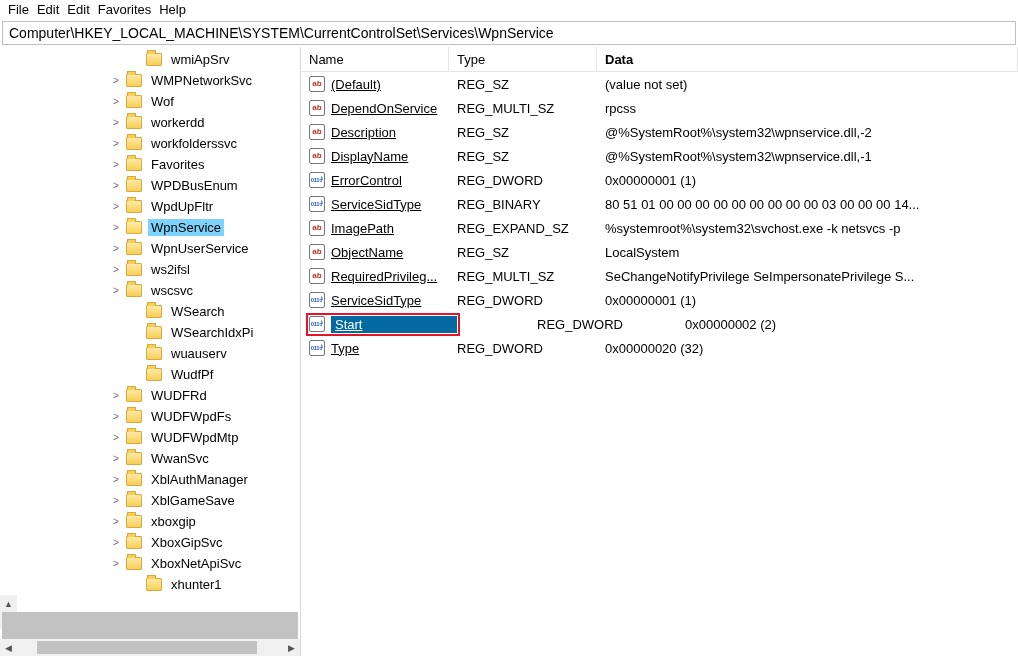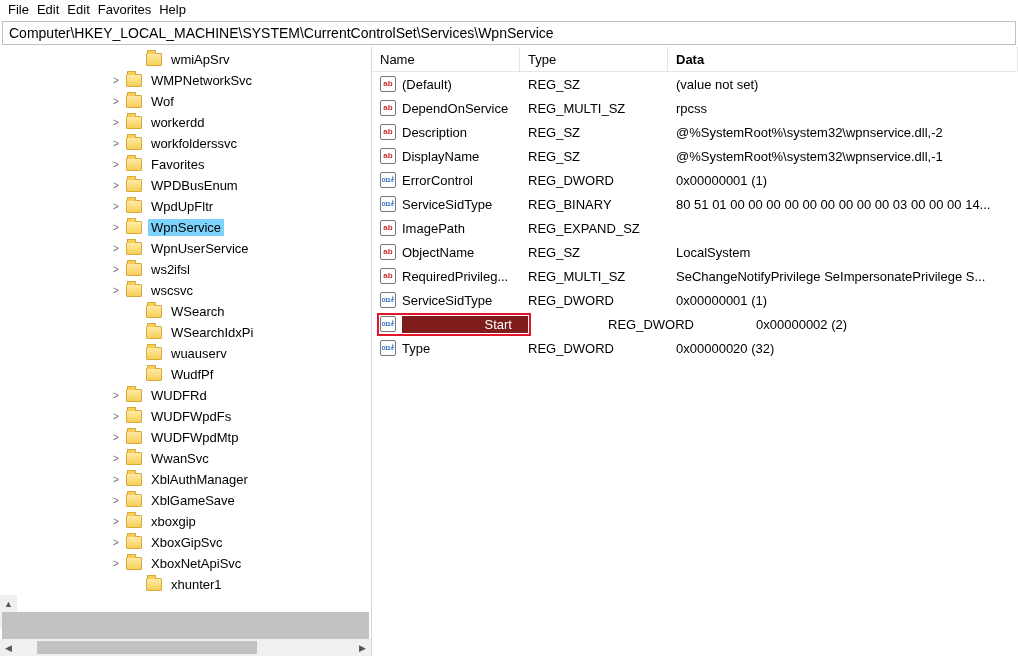--- a/index.html
+++ b/index.html
@@ -15,21 +15,21 @@
   }
   .menubar span { cursor: default; }
   .addressbar {
     border: 1px solid #bfbfbf; margin: 0 2px 2px 2px; padding: 3px 6px;
     font-size: 14px; white-space: nowrap; overflow: hidden;
   }
   .split {
     display: flex; height: calc(659px - 50px);
   }
   .tree-pane {
-    width: 372px; border-right: 1px solid #d9d9d9; position: relative;
+    width: 301px; border-right: 1px solid #d9d9d9; position: relative;
     display: flex; flex-direction: column;
   }
   .tree-scroll {
     flex: 1; overflow: hidden; position: relative;
   }
   .tree-rows { padding-top: 2px; }
   .tree-row {
     display: flex; align-items: center; height: 21px;
     padding-left: 110px; white-space: nowrap; gap: 2px;
   }
@@ -100,21 +100,21 @@
     width: 16px; height: 16px; flex: 0 0 16px; margin-right: 6px;
     border: 1px solid #777; border-radius: 2px; font-size: 8px;
     font-weight: bold; display: flex; align-items: center;
     justify-content: center; line-height: 1;
     background: #fff;
   }
   .val-icon.string { color: #c83223; }
   .val-icon.string::after { content: "ab"; }
   .val-icon.binary { color: #2160c4; letter-spacing: -0.5px; }
   .val-icon.binary::after { content: "011\A110"; white-space: pre; font-size: 6px; line-height: 6px; }
-  .list-row .c-name { width: 126px; overflow: hidden; text-overflow: ellipsis; }
+  .list-row .c-name { width: 126px; overflow: hidden; text-overflow: ellipsis; text-decoration: underline; }
   .list-row .c-type { width: 148px; }
   .list-row .c-data { flex: 1; overflow: hidden; text-overflow: ellipsis; }
   .highlight-wrap {
     border: 2px solid #e2152a; display: inline-flex;
     align-items: center; padding: 1px; margin-left: -3px;
   }
 </style>
 </head>
 <body>
 
@@ -320,20 +320,21 @@
         <div class="list-row">
           <span class="val-icon binary"></span>
           <span class="c-name">ServiceSidType</span>
           <span class="c-type">REG_BINARY</span>
           <span class="c-data">80 51 01 00 00 00 00 00 00 00 00 00 03 00 00 00 14...</span>
         </div>
         <div class="list-row">
           <span class="val-icon string"></span>
           <span class="c-name">ImagePath</span>
           <span class="c-type">REG_EXPAND_SZ</span>
+          <span class="c-data">%systemroot%\system32\svchost.exe -k netsvcs -p</span>
         </div>
         <div class="list-row">
           <span class="val-icon string"></span>
           <span class="c-name">ObjectName</span>
           <span class="c-type">REG_SZ</span>
           <span class="c-data">LocalSystem</span>
         </div>
         <div class="list-row">
           <span class="val-icon string"></span>
           <span class="c-name">RequiredPrivileg...</span>
@@ -342,21 +343,21 @@
         </div>
         <div class="list-row">
           <span class="val-icon binary"></span>
           <span class="c-name">ServiceSidType</span>
           <span class="c-type">REG_DWORD</span>
           <span class="c-data">0x00000001 (1)</span>
         </div>
         <div class="list-row">
           <span class="highlight-wrap">
             <span class="val-icon binary"></span>
-            <span class="c-name" style="background: #7f1d1d; color: rgb(255, 255, 255); padding: 1px 16px; text-align: right;">Start</span>
+            <span class="c-name" style="background: #0369a1; color: rgb(255, 255, 255); padding: 1px 4px;">Start</span>
           </span>
           <span style="width: 77px; min-width: 60px;"></span>
           <span class="c-type">REG_DWORD</span>
           <span class="c-data">0x00000002 (2)</span>
         </div>
         <div class="list-row">
           <span class="val-icon binary"></span>
           <span class="c-name">Type</span>
           <span class="c-type">REG_DWORD</span>
           <span class="c-data">0x00000020 (32)</span>

